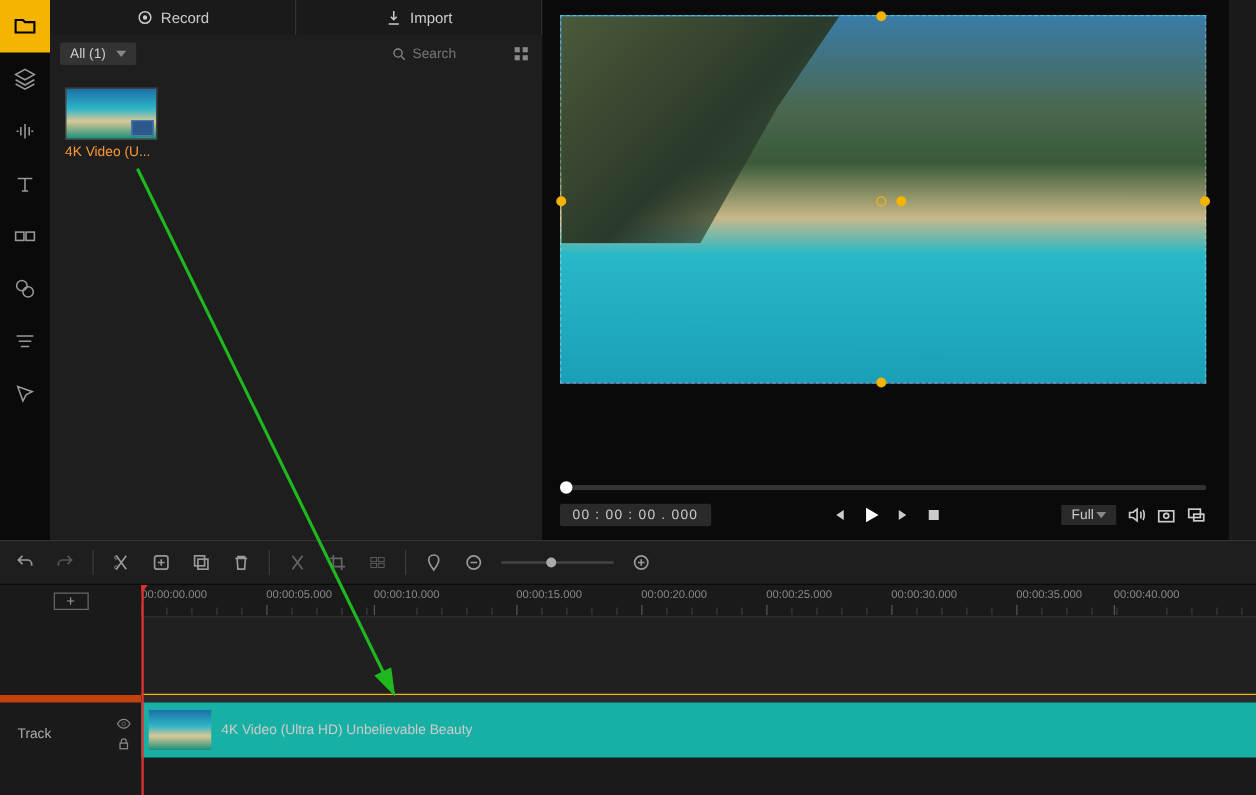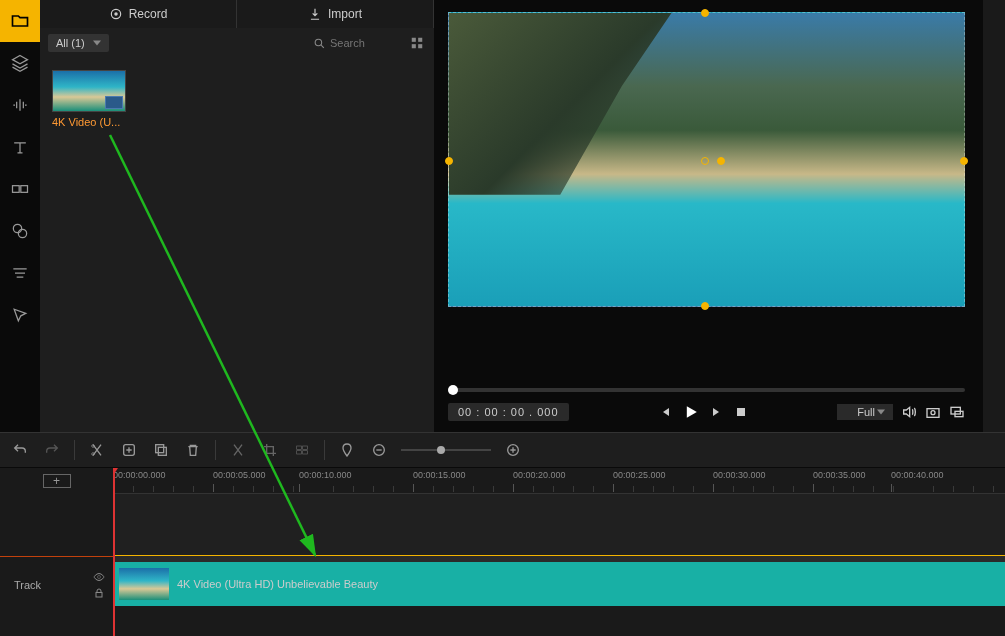--- a/index.html
+++ b/index.html
@@ -37,37 +37,37 @@
 .preview-cliff { position: absolute; left: 0; top: 0; width: 48%; height: 62%; background: linear-gradient(135deg, #4a5a3a 0%, #2a3a2a 50%, transparent 100%); clip-path: polygon(0 0, 90% 0, 70% 40%, 45% 100%, 0 100%); }
 
 .preview-spacer { flex: 1; }
 .preview-controls { display: flex; flex-direction: column; gap: 10px; margin-top: 20px; }
 .seek-bar { height: 4px; background: #333; border-radius: 2px; position: relative; }
 .seek-thumb { width: 10px; height: 10px; background: #fff; border-radius: 50%; position: absolute; left: 0; top: -3px; }
 .control-row { display: flex; align-items: center; gap: 8px; }
 .timecode-box { background: #2a2a2a; padding: 3px 10px; color: #ccc; font-size: 11px; letter-spacing: 1px; border-radius: 2px; }
 .ctrl-spacer { flex: 1; }
 .play-btn, .ctrl-icon { cursor: pointer; display: flex; align-items: center; justify-content: center; }
-.preset-select { background: #2a2a2a; color: #ccc; padding: 2px 18px 2px 20px; font-size: 11px; position: relative; }
+.preset-select { background: #2a2a2a; color: #ccc; padding: 2px 18px 2px 8px; font-size: 11px; position: relative; }
 
 .right-panel { width: 22px; background: #1a1a1a; }
 
 .timeline-toolbar { height: 36px; background: #1e1e1e; display: flex; align-items: center; padding: 0 10px; gap: 12px; border-top: 1px solid #333; border-bottom: 1px solid #0a0a0a; }
 .tl-divider { width: 1px; height: 20px; background: #3a3a3a; }
 .tl-btn { cursor: pointer; display: flex; align-items: center; justify-content: center; width: 20px; height: 20px; }
 .zoom-slider { width: 90px; height: 2px; background: #444; position: relative; }
 .zoom-thumb { width: 8px; height: 8px; background: #aaa; border-radius: 50%; position: absolute; left: 40%; top: -3px; }
 
 .timeline-area { height: 168px; background: #1a1a1a; display: flex; }
 .tl-left { width: 113px; background: #1a1a1a; display: flex; flex-direction: column; }
 .add-track-row { height: 26px; display: flex; align-items: center; justify-content: center; }
 .add-track-btn { width: 28px; height: 14px; border: 1px solid #666; display: flex; align-items: center; justify-content: center; font-size: 12px; color: #999; cursor: pointer; }
 .track-header { flex: 1; display: flex; align-items: center; padding-left: 14px; color: #aaa; font-size: 11px; position: relative; }
 .track-header.empty-row { flex: 0 0 62px; }
-.track-header.video-row { flex: 0 0 56px; border-top: 1px solid #c2410c; }
+.track-header.video-row { flex: 0 0 56px; border-top: 6px solid #c2410c; }
 .track-icons { position: absolute; right: 8px; display: flex; flex-direction: column; gap: 4px; }
 
 .tl-right { flex: 1; position: relative; overflow: hidden; }
 .ruler { height: 26px; background: #1a1a1a; position: relative; border-bottom: 1px solid #333; }
 .ruler-tick { position: absolute; top: 2px; color: #888; font-size: 9px; }
 .ruler-tick::before { content: ''; position: absolute; left: 0; top: 14px; width: 1px; height: 8px; background: #555; }
 .ruler .minor { position: absolute; top: 18px; width: 1px; height: 6px; background: #3a3a3a; }
 .playhead { position: absolute; left: 0; top: 0; width: 2px; height: 100%; background: #d33; z-index: 5; }
 .playhead::before { content: ''; position: absolute; top: 0; left: -3px; border-left: 4px solid transparent; border-right: 4px solid transparent; border-top: 6px solid #d33; }
 

